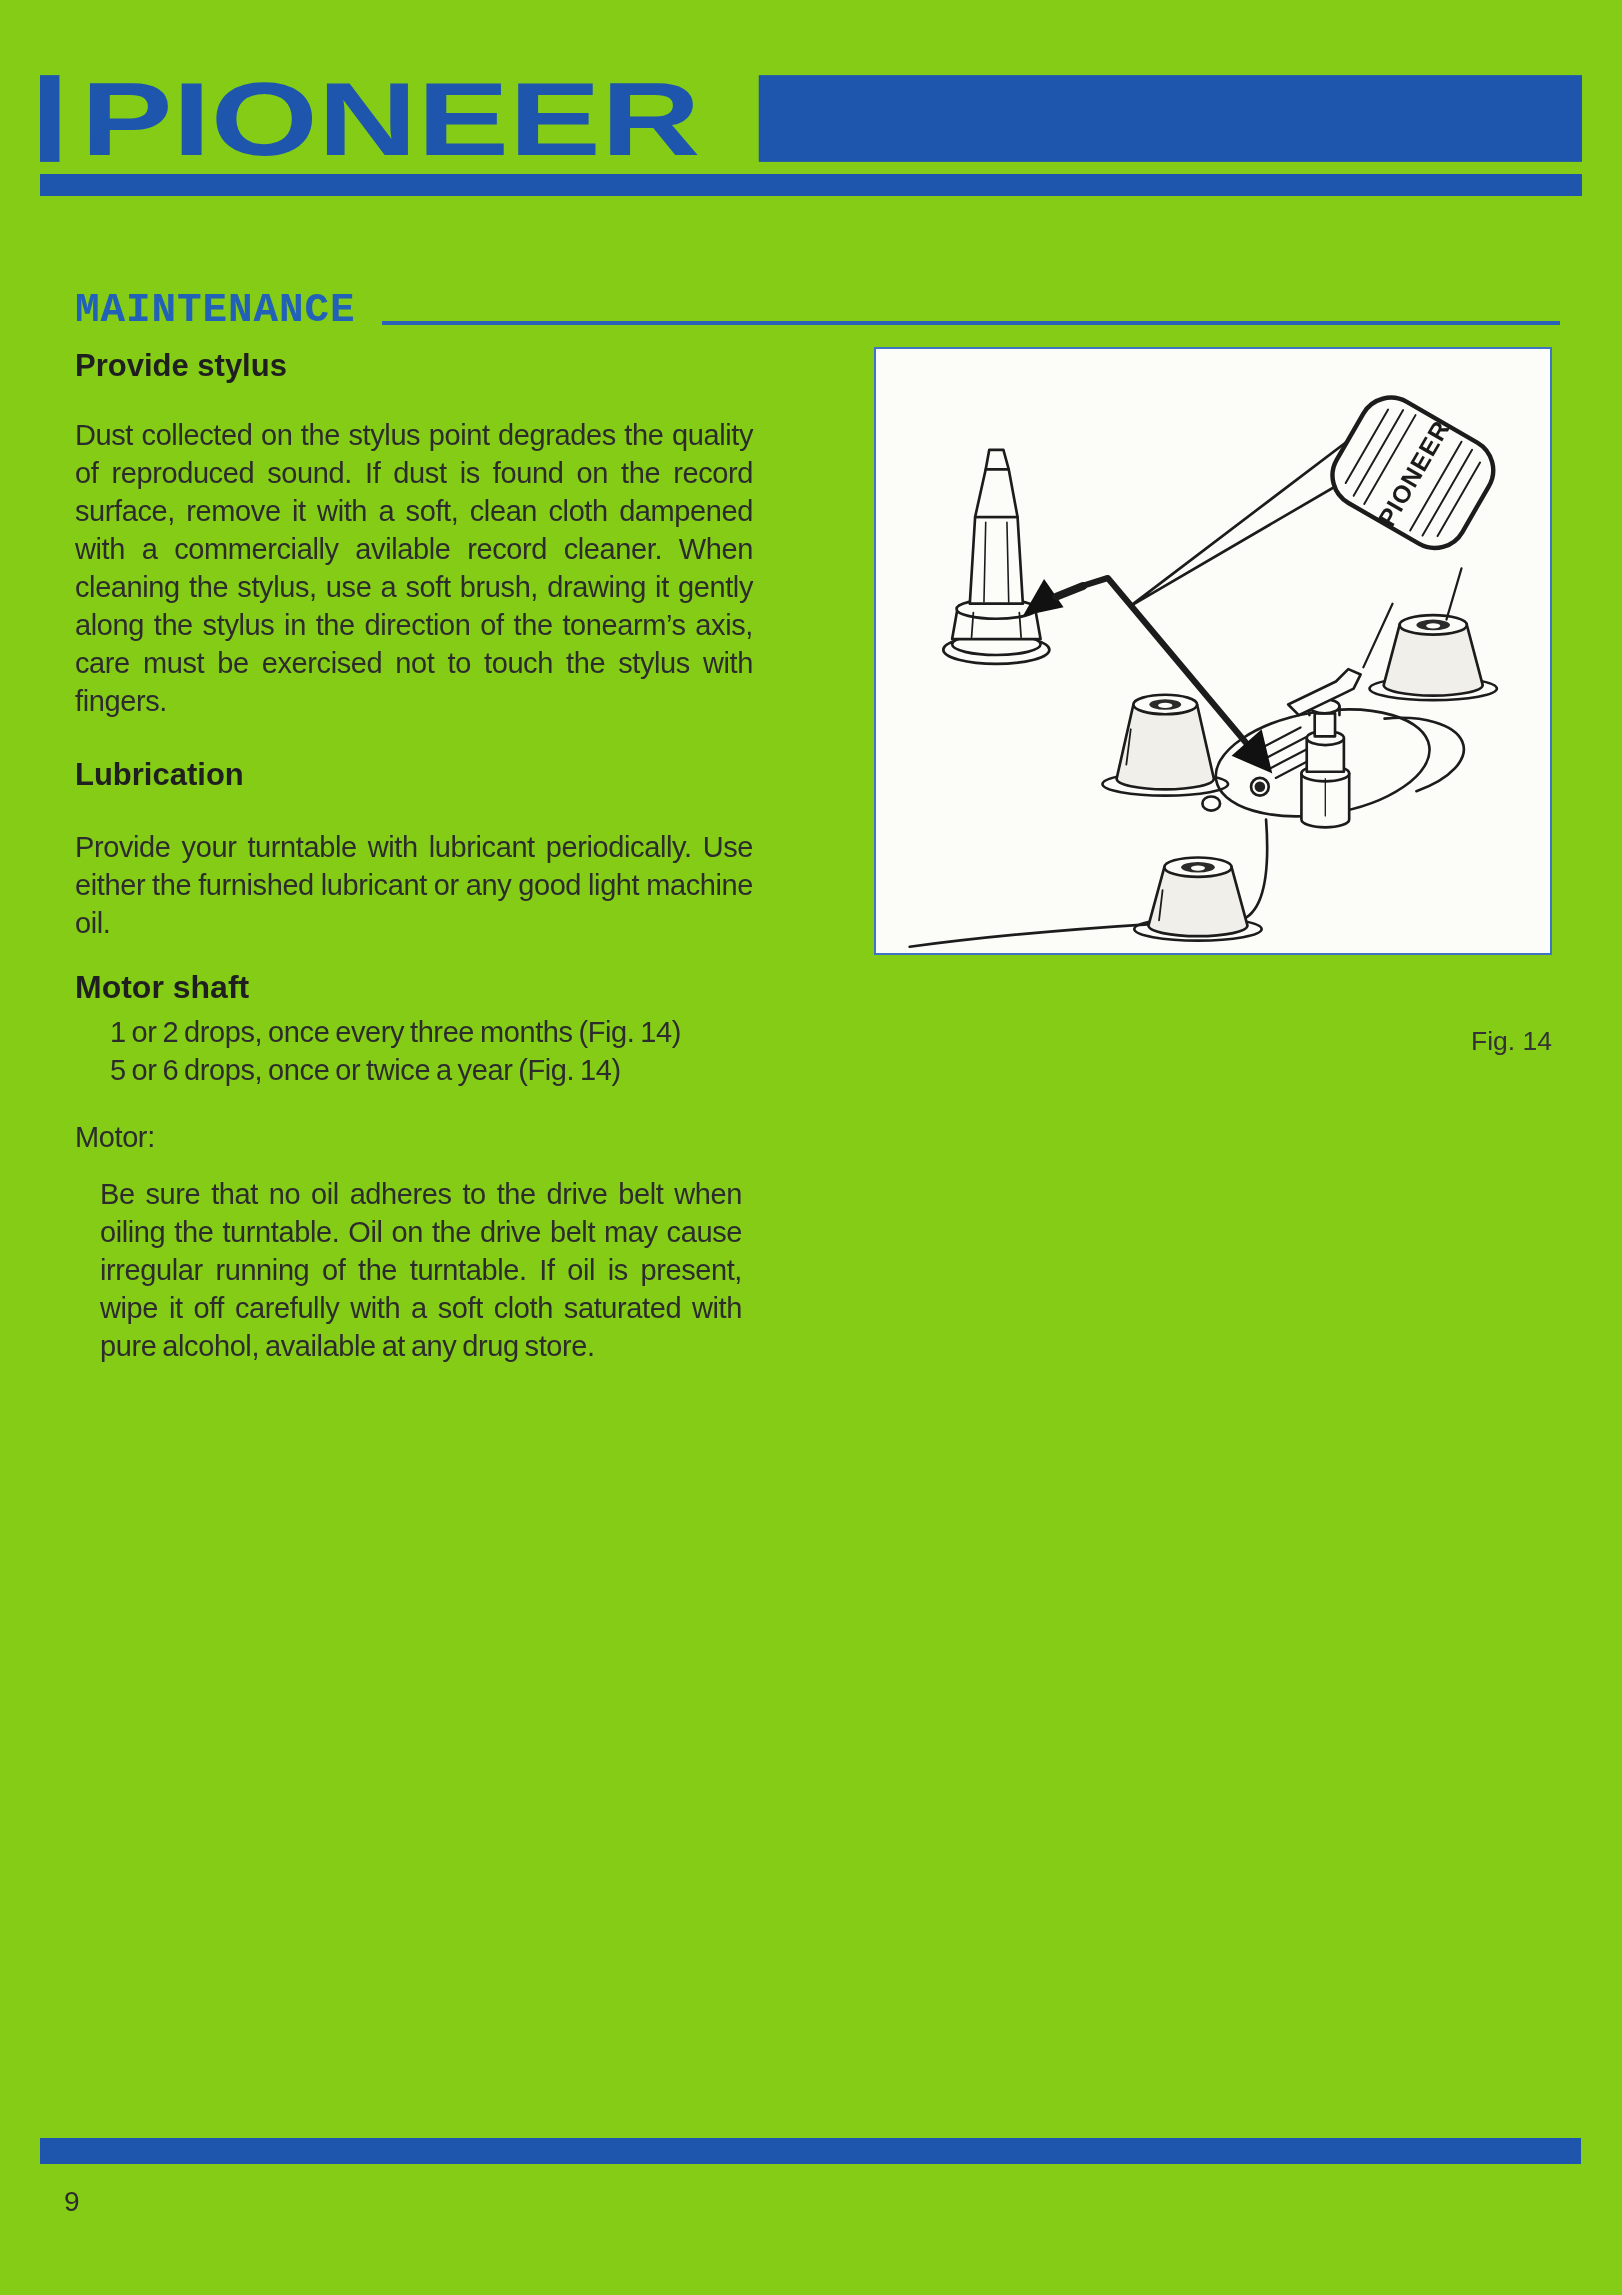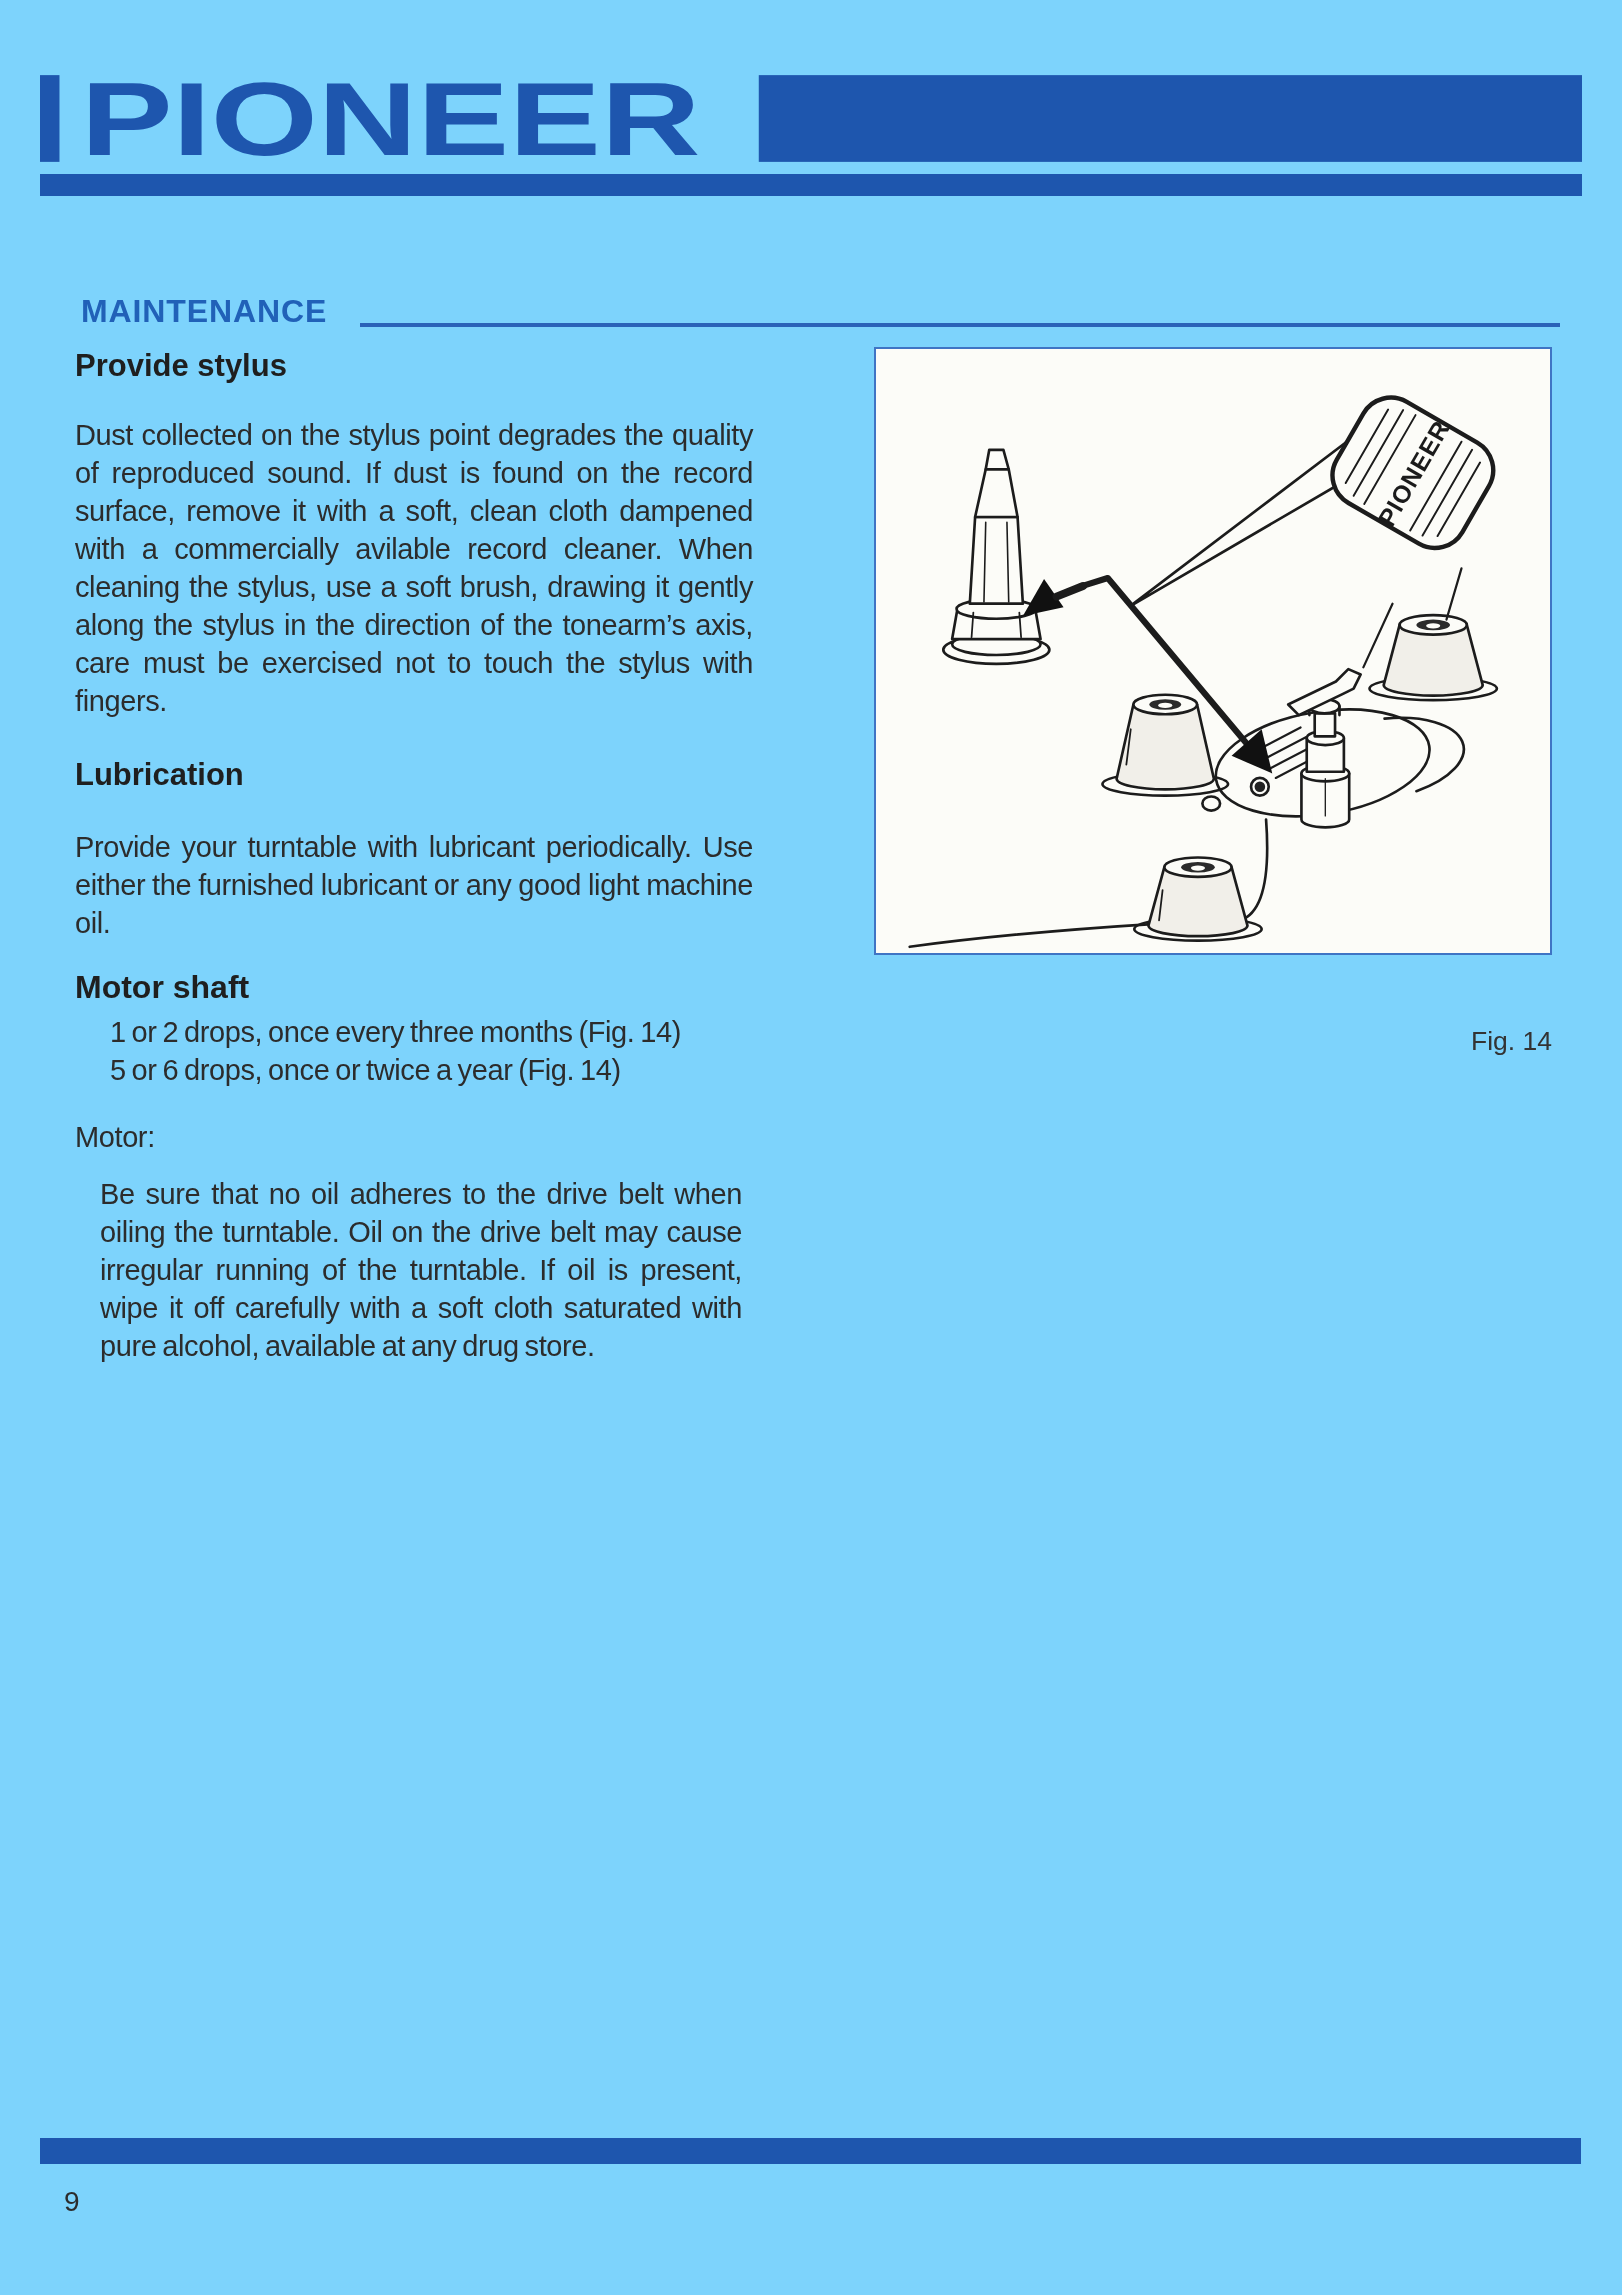--- a/index.html
+++ b/index.html
@@ -1,25 +1,25 @@
 <!DOCTYPE html>
 <html style="font-size:14px"><head>
 <meta charset="utf-8">
 <style>
   html,body{margin:0;padding:0;background:#e8e8e4;}
-  .page{position:relative;width:1622px;height:2295px;background:#7dd3fc;
+  .page{position:relative;width:1622px;height:2295px;background:#84cc16;
         font-family:"Liberation Sans", sans-serif;color:#2c2c2c;overflow:hidden;}
   
   .brand{position:absolute;top:75px;left:40px;}
   .brand .blue{fill:#1e56ae;}
   .brand text{fill:#1e56ae;font-family:"Liberation Sans",sans-serif;font-weight:bold;}
   .thin-bar{position:absolute;top:174px;left:40px;width:1542px;height:22px;background:#1e56ae;}
   
   .section-head{position:absolute;top:288px;left:75px;width:1485px;display:flex;align-items:flex-end;}
-  .section-head h1{margin:6px;font-size:32px;line-height:1.1;font-weight:bold;color:#2161b8;letter-spacing:0.9px;}
+  .section-head h1{margin:0;font-size:41px;line-height:1.1;font-weight:bold;color:#2161b8;letter-spacing:0.9px;font-family:Liberation Mono, monospace;}
   .head-rule{flex:1;height:4.4px;background:#2a62b8;margin-left:26.5px;margin-bottom:8px;}
   
   .col{position:absolute;top:348px;left:75px;width:678px;}
   .col h2{margin:0 0 32px 0;font-size:31px;font-weight:bold;color:#1f1f1f;}
   .col h2.lub{margin:37px 0 35px 0;}
   .col h3{margin:26.5px 0 7px 0;font-size:32px;font-weight:bold;color:#1f1f1f;}
   .body-text{margin:0;font-size:29px;line-height:38px;letter-spacing:-0.4px;word-spacing:-1.8px;
              text-align:justify;}
   .indent{margin:0 0 0 35px;font-size:29px;line-height:38px;letter-spacing:-0.4px;word-spacing:-1.8px;}
   .note-label{margin:32px 0 21px 0;font-size:29px;letter-spacing:-0.4px;}

